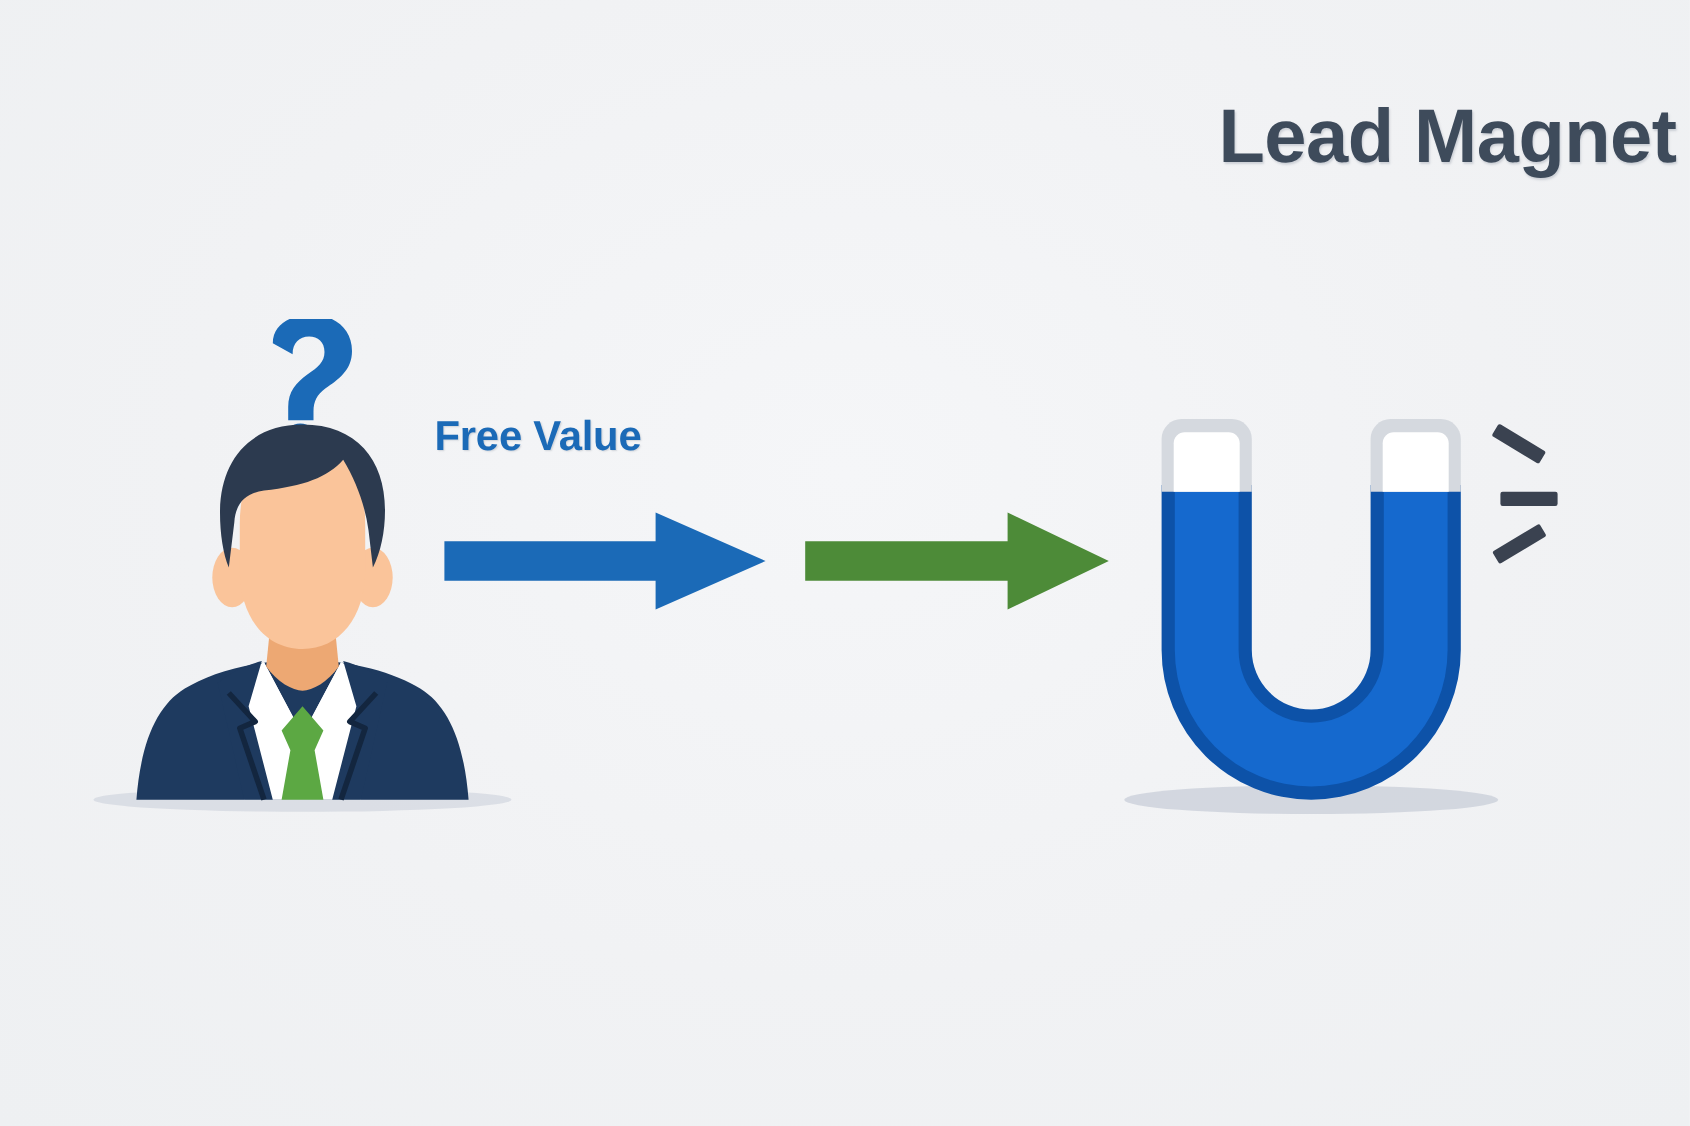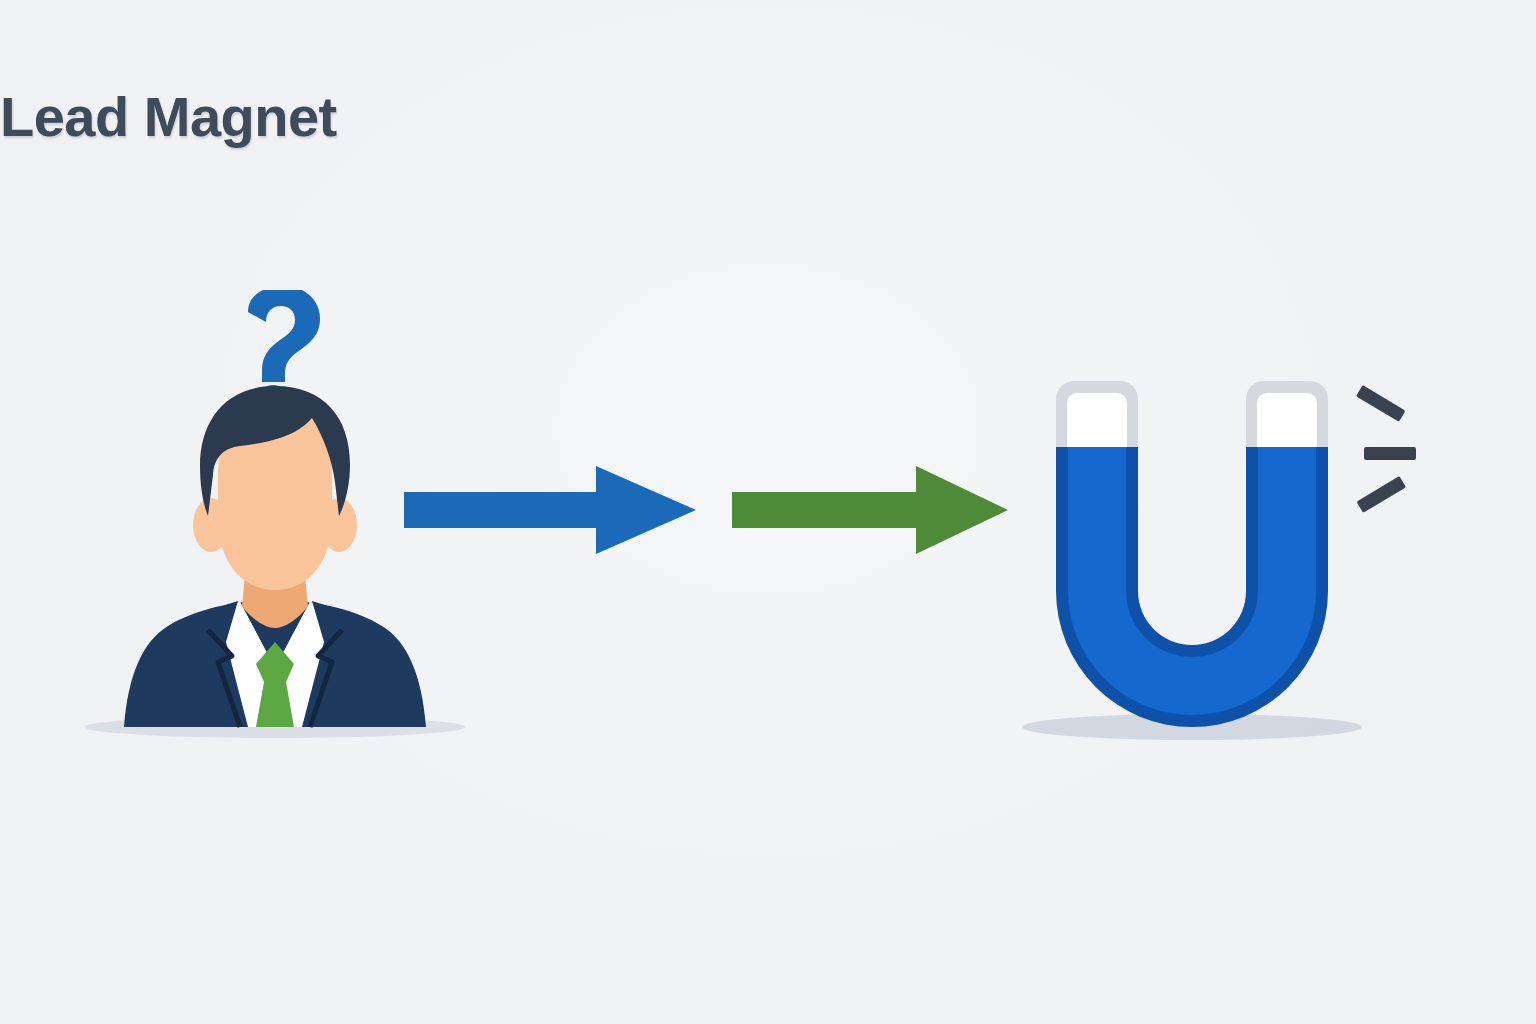--- a/index.html
+++ b/index.html
@@ -21,22 +21,22 @@
     background: radial-gradient(ellipse at 50% 42%, #f5f6f8 0%, #f1f2f4 55%, #eef0f2 100%);
     overflow: hidden;
   }
 
   
   .title {
     position: absolute;
     left: 0;
     top: 88px;
     width: 1524px;
-    text-align: left;
-    font-size: 56px;
+    text-align: right;
+    font-size: 69px;
     font-weight: 700;
     letter-spacing: -0.5px;
     color: #3e4b5b;
     text-shadow: 1px 2px 2px rgba(120,130,145,0.30);
     line-height: 1.05;
     user-select: none;
   }
 
   
   .arrow-label {
@@ -167,20 +167,21 @@
   </svg>
 
   <svg id="arrow-blue" class="arrow-svg" width="300" height="96" viewBox="0 0 300 96">
     <path d="M4 30 L196 30 L196 4 L296 48 L196 92 L196 66 L4 66 Z" fill="#1b6ab7"></path>
   </svg>
 
   <svg id="arrow-green" class="arrow-svg" width="284" height="96" viewBox="0 0 284 96">
     <path d="M4 30 L188 30 L188 4 L280 48 L188 92 L188 66 L4 66 Z" fill="#4d8b38"></path>
   </svg>
 
+  <div class="arrow-label label-free">Free Value</div>
 
 
   <svg id="magnet-svg" width="420" height="400" viewBox="0 0 420 400">
 
     <ellipse cx="172" cy="372" rx="170" ry="13" fill="#c8ced8" opacity="0.75"></ellipse>
 
     <defs>
 
       <clipPath id="clip-body">
         <rect x="0" y="86" width="420" height="320"></rect>

